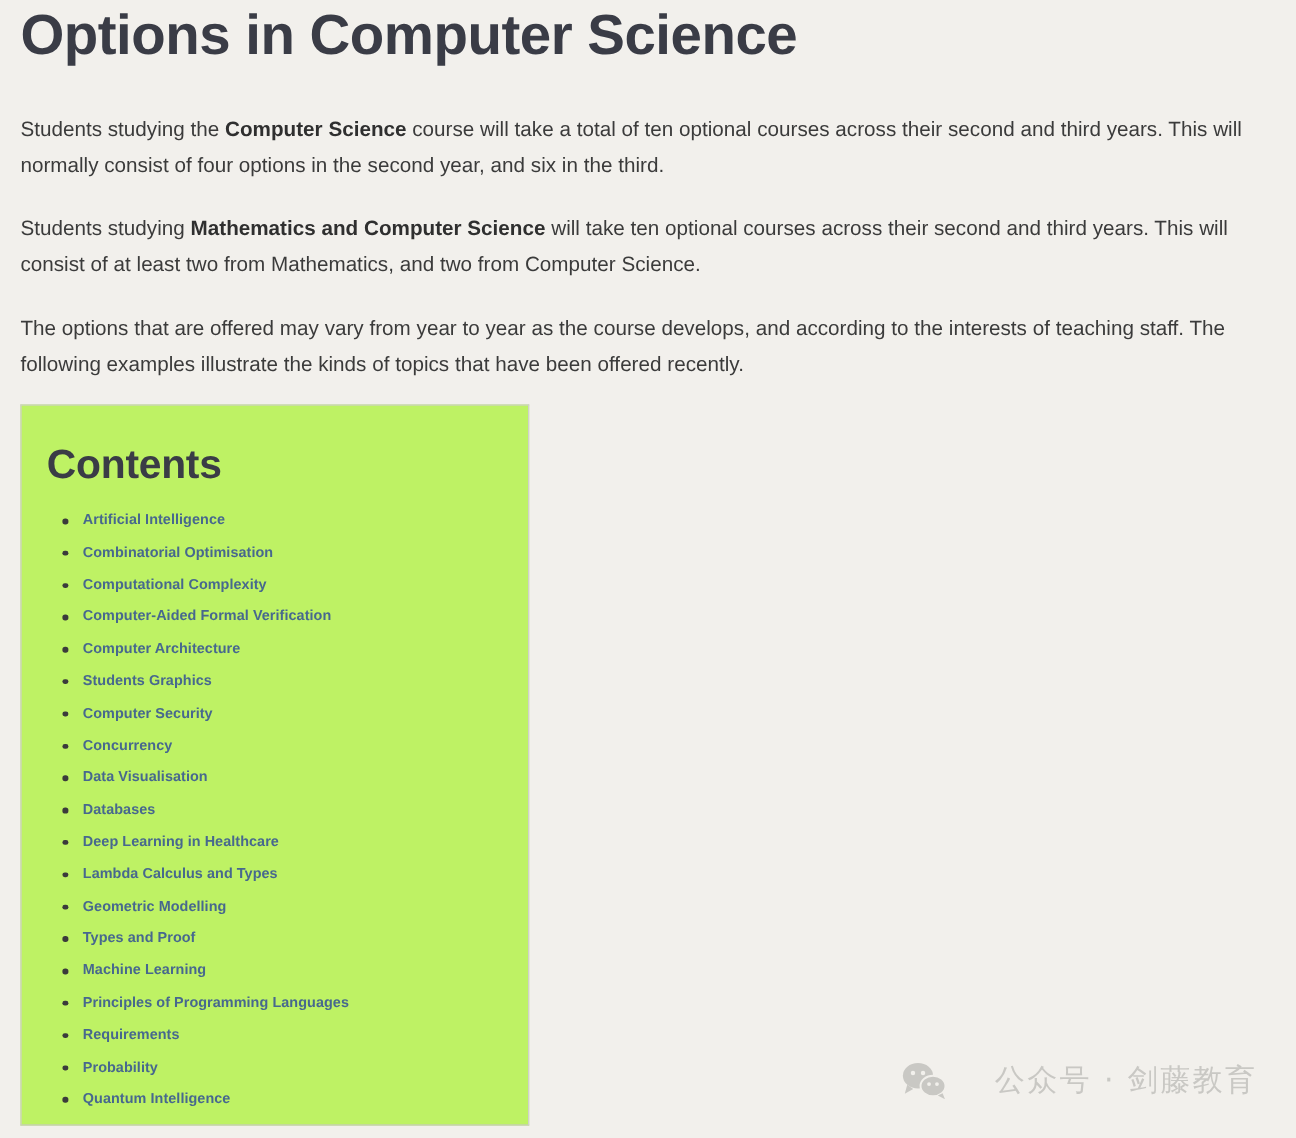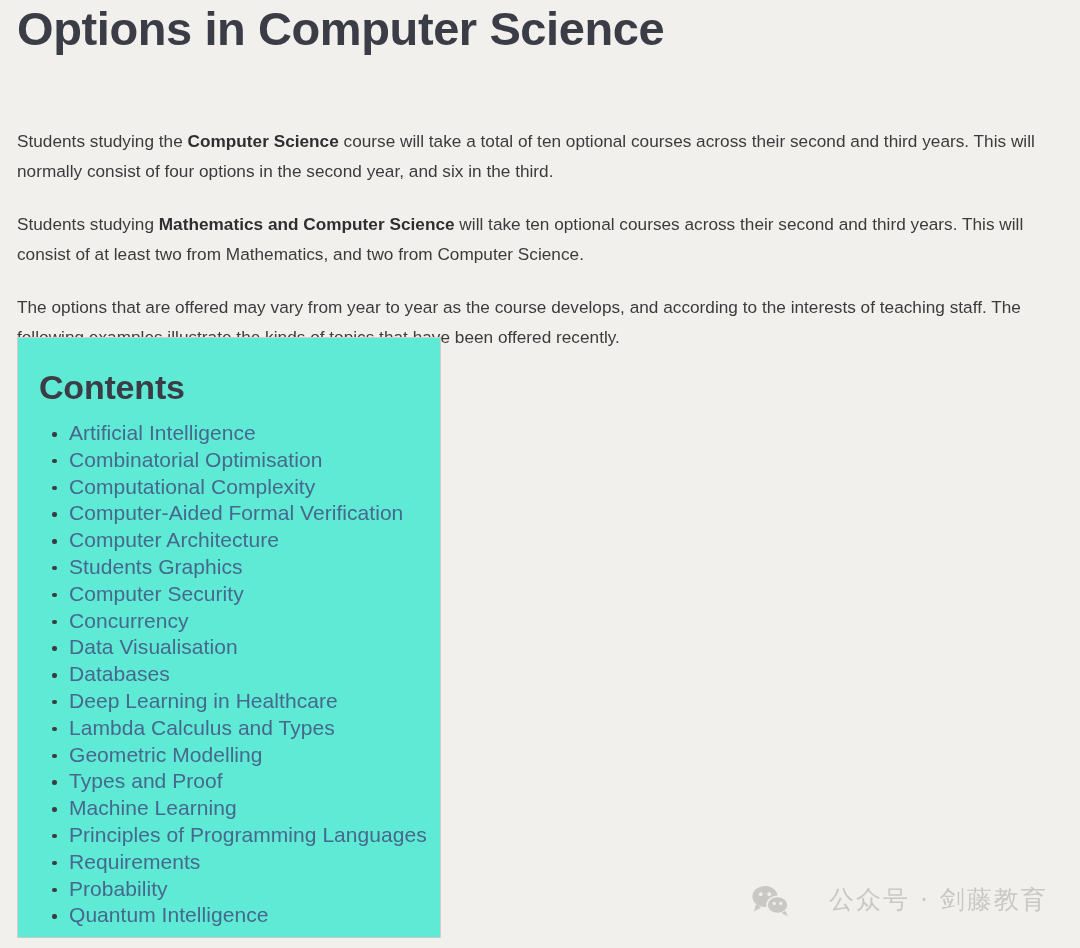--- a/index.html
+++ b/index.html
@@ -36,21 +36,21 @@
     letter-spacing: -0.4px;
     color: #3a3c46;
     white-space: nowrap;
     font-stretch: condensed;
   }
 
   
   .body-copy {
     position: absolute;
     left: 17px;
-    top: 126px;
+    top: 92px;
     width: 1056px;
   }
   .body-copy p {
     margin: 0 0 23px 0;
     font-size: 17.2px;
     line-height: 30px;
     color: #3b3b3b;
     letter-spacing: 0.02px;
   }
   .body-copy p:last-child {
@@ -62,21 +62,21 @@
   }
 
   
   .contents-box {
     position: absolute;
     left: 17px;
     top: 337px;
     width: 424px;
     height: 601px;
     box-sizing: border-box;
-    background: #5eead4;
+    background: #bef264;
     border: 1px solid #cfcfcb;
     border-bottom-color: #c8c8c4;
     overflow: hidden;
   }
 
   .contents-title {
     margin: 0;
     padding: 29px 0 0 21px;
     font-size: 34px;
     line-height: 40px;
@@ -101,22 +101,22 @@
     content: "";
     position: absolute;
     left: -17px;
     top: 12px;
     width: 4.5px;
     height: 4.5px;
     border-radius: 50%;
     background: #3b3b3b;
   }
   .contents-list a {
-    font-size: 21px;
-    font-weight: 400;
+    font-size: 12px;
+    font-weight: 700;
     color: #47688e;
     text-decoration: none;
     letter-spacing: 0.05px;
   }
 
   
   .watermark {
     position: absolute;
     left: 750px;
     top: 884px;

